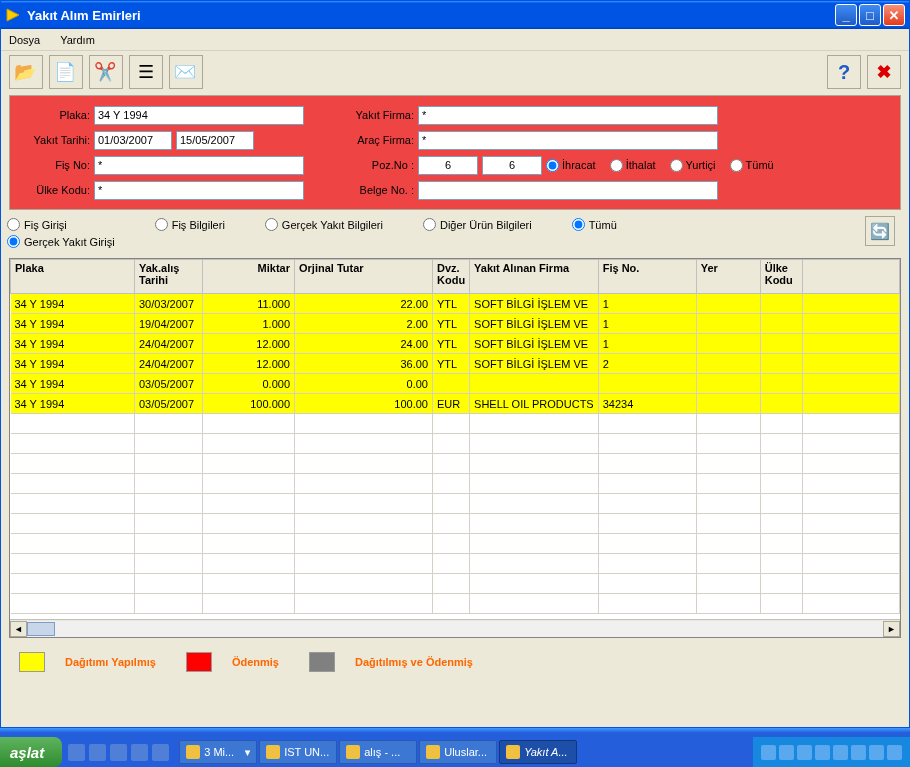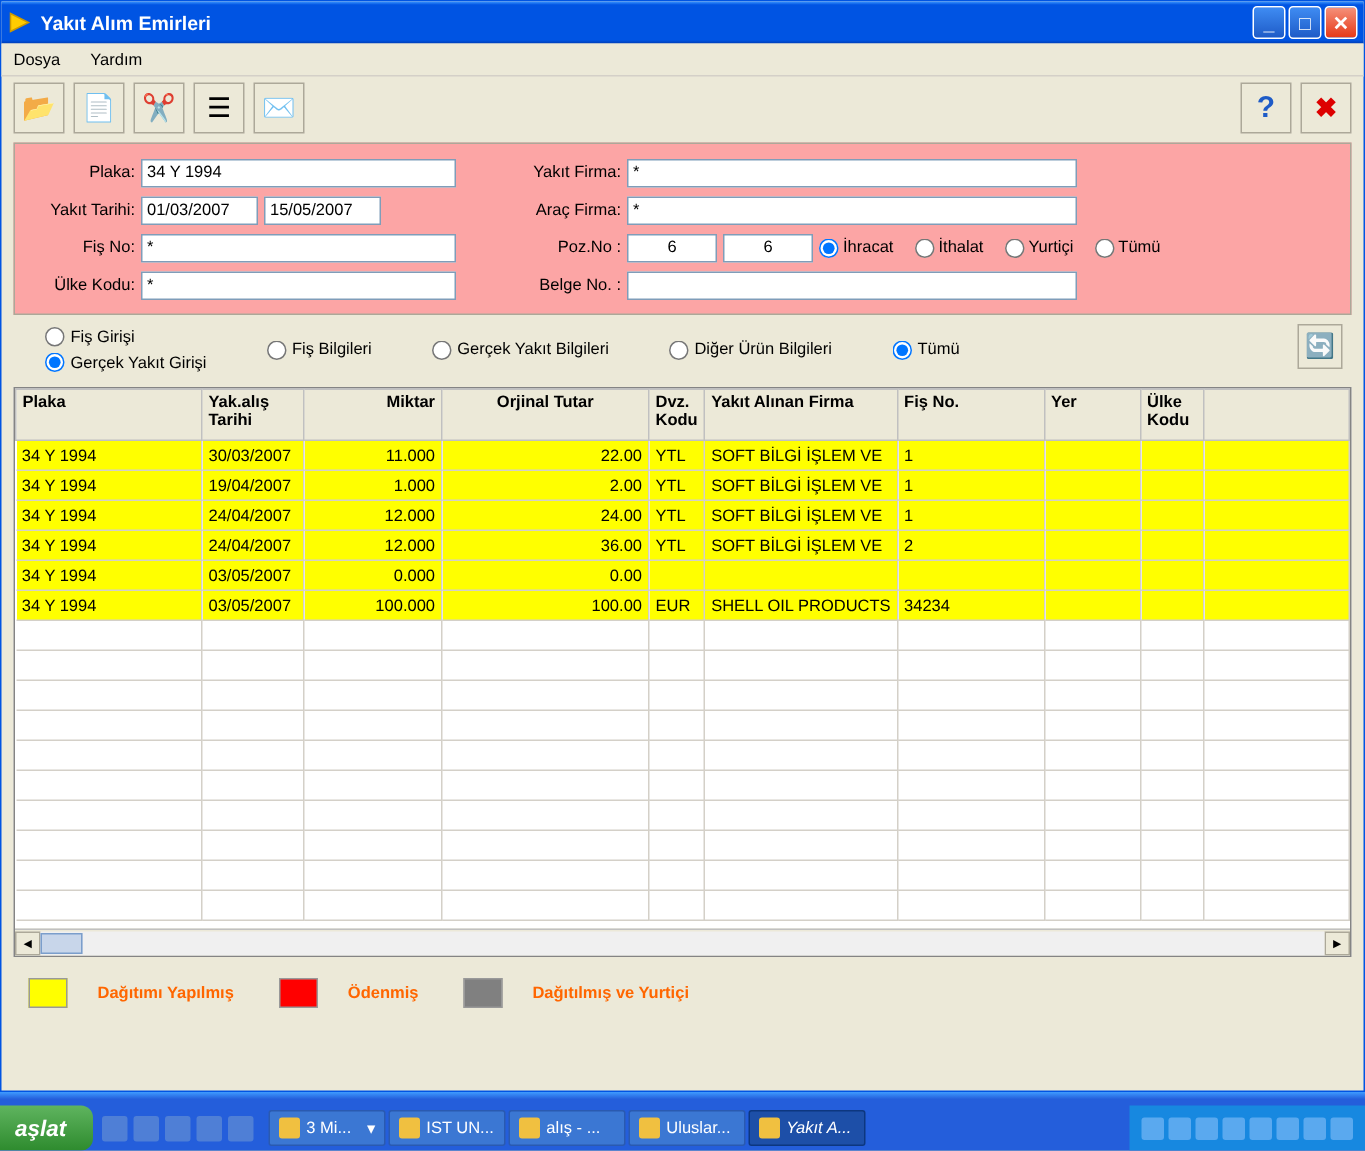--- a/index.html
+++ b/index.html
@@ -15,29 +15,29 @@
 .wbtn.min, .wbtn.max { background: linear-gradient(to bottom,#3f8cf3,#1e5bc7); }
 .wbtn.close { background: linear-gradient(to bottom,#f5917a,#e63919); }
 
 .menubar { height: 22px; background: #ece9d8; display: flex; align-items: center; padding: 0 8px; gap: 20px; border-bottom: 1px solid #d4d0c8; }
 .menubar span { cursor: default; }
 
 .toolbar { height: 42px; display: flex; align-items: center; padding: 4px 8px; gap: 6px; }
 .tbtn { width: 34px; height: 34px; border: 1px solid #aca899; background: #ece9d8; display: flex; align-items: center; justify-content: center; font-size: 18px; }
 .toolbar .spacer { flex: 1; }
 
-.form-area { background: #fca5a5; border: 1px solid #aca899; margin: 2px 8px; padding: 8px 10px; display: flex; gap: 30px; position: relative; }
+.form-area { background: #ef4444; border: 1px solid #aca899; margin: 2px 8px; padding: 8px 10px; display: flex; gap: 30px; position: relative; }
 .form-col { display: flex; flex-direction: column; gap: 3px; }
 .frow { display: flex; align-items: center; gap: 4px; height: 22px; }
 .flabel { width: 70px; text-align: right; font-size: 11px; }
 .finput { height: 19px; border: 1px solid #7f9db9; background: white; padding: 1px 3px; font-size: 11px; }
 .poz-radio { display: flex; gap: 14px; align-items: center; font-size: 11px; }
 .poz-radio label { display: flex; align-items: center; gap: 3px; }
 
-.radio-row { display: flex; align-items: center; gap: 40px; padding: 6px 29px; position: relative; }
+.radio-row { display: flex; align-items: flex-start; gap: 40px; padding: 6px 6px; position: relative; }
 .radio-group { display: flex; flex-direction: column; gap: 4px; }
 .radio-item { display: flex; align-items: center; gap: 4px; font-size: 11px; }
 .radio-row .right-btn { position: absolute; right: 14px; top: 4px; width: 30px; height: 30px; border: 1px solid #aca899; background: #ece9d8; display: flex; align-items: center; justify-content: center; font-size:16px; }
 
 .grid-wrap { margin: 4px 8px; border: 1px solid #848484; background: white; height: 380px; overflow: hidden; display: flex; flex-direction: column; }
 .grid { width: 100%; border-collapse: collapse; font-size: 11px; }
 .grid th { background: #ece9d8; border: 1px solid #c0c0c0; padding: 2px 4px; text-align: left; font-weight: bold; height: 34px; vertical-align: top; }
 .grid td { border-right: 1px solid #d4d0c8; border-bottom: 1px solid #d4d0c8; padding: 2px 4px; height: 20px; white-space: nowrap; overflow: hidden; }
 .grid tr.data { background: #ffff00; }
 .grid td.r { text-align: right; }
@@ -207,21 +207,21 @@
   </div>
 
   <div class="grid-wrap">
     <div style="flex:1;overflow:hidden;">
     <table class="grid">
       <thead>
             <tr>
         <th style="width:124px">Plaka</th>
         <th style="width:68px">Yak.alış Tarihi</th>
         <th style="width:92px;text-align:right">Miktar</th>
-        <th style="width:138px;text-align:center">Orjinal Tutar</th>
+        <th style="width:138px;text-align:left">Orjinal Tutar</th>
         <th style="width:36px">Dvz. Kodu</th>
         <th style="width:124px">Yakıt Alınan Firma</th>
         <th style="width:98px">Fiş No.</th>
         <th style="width:64px">Yer</th>
         <th style="width:42px">Ülke Kodu</th>
         <th></th>
       </tr>
           </thead>
       <tbody id="grid-body">
             <tr class="data">
@@ -432,21 +432,21 @@
     <div class="legend-item">
         <div class="swatch yellow"></div>
         <span class="legend-label">Dağıtımı Yapılmış</span>
       </div>
     <div class="legend-item">
         <div class="swatch red"></div>
         <span class="legend-label">Ödenmiş</span>
       </div>
     <div class="legend-item">
         <div class="swatch gray"></div>
-        <span class="legend-label">Dağıtılmış ve Yurtiçi</span>
+        <span class="legend-label">Dağıtılmış ve Ödenmiş</span>
       </div>
   </div>
 
 </div>
 
 <div class="taskbar">
   <div class="start">
       <span>aşlat</span>
     </div>
   <div class="tb-icons">

